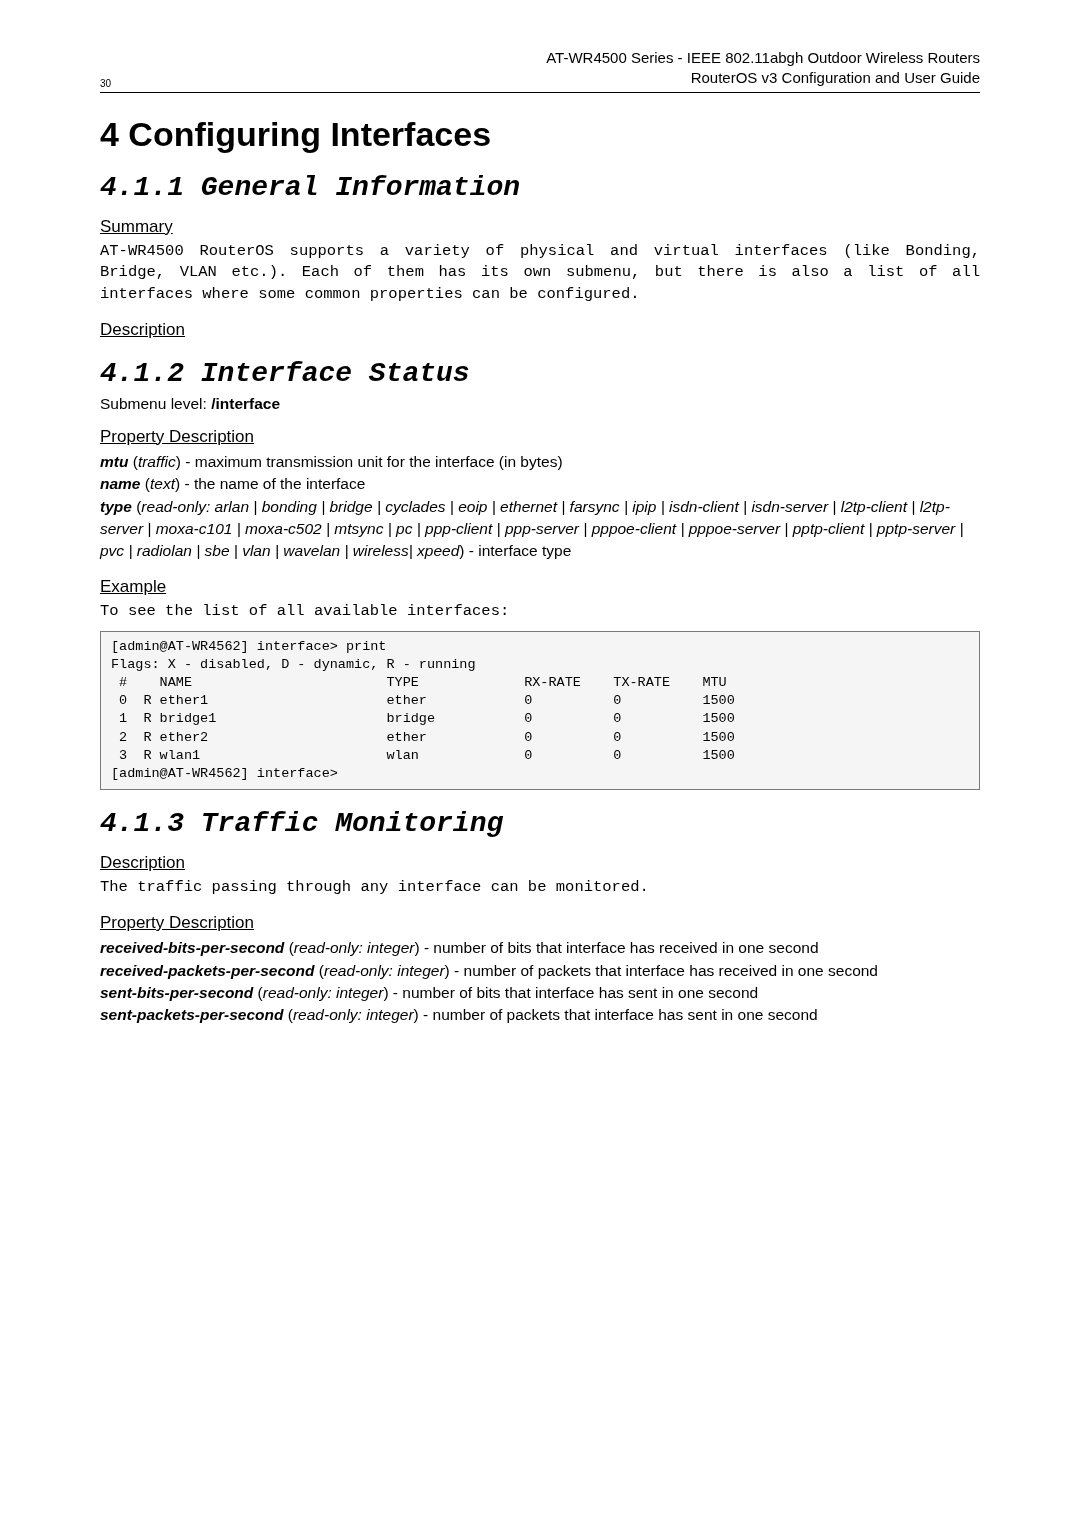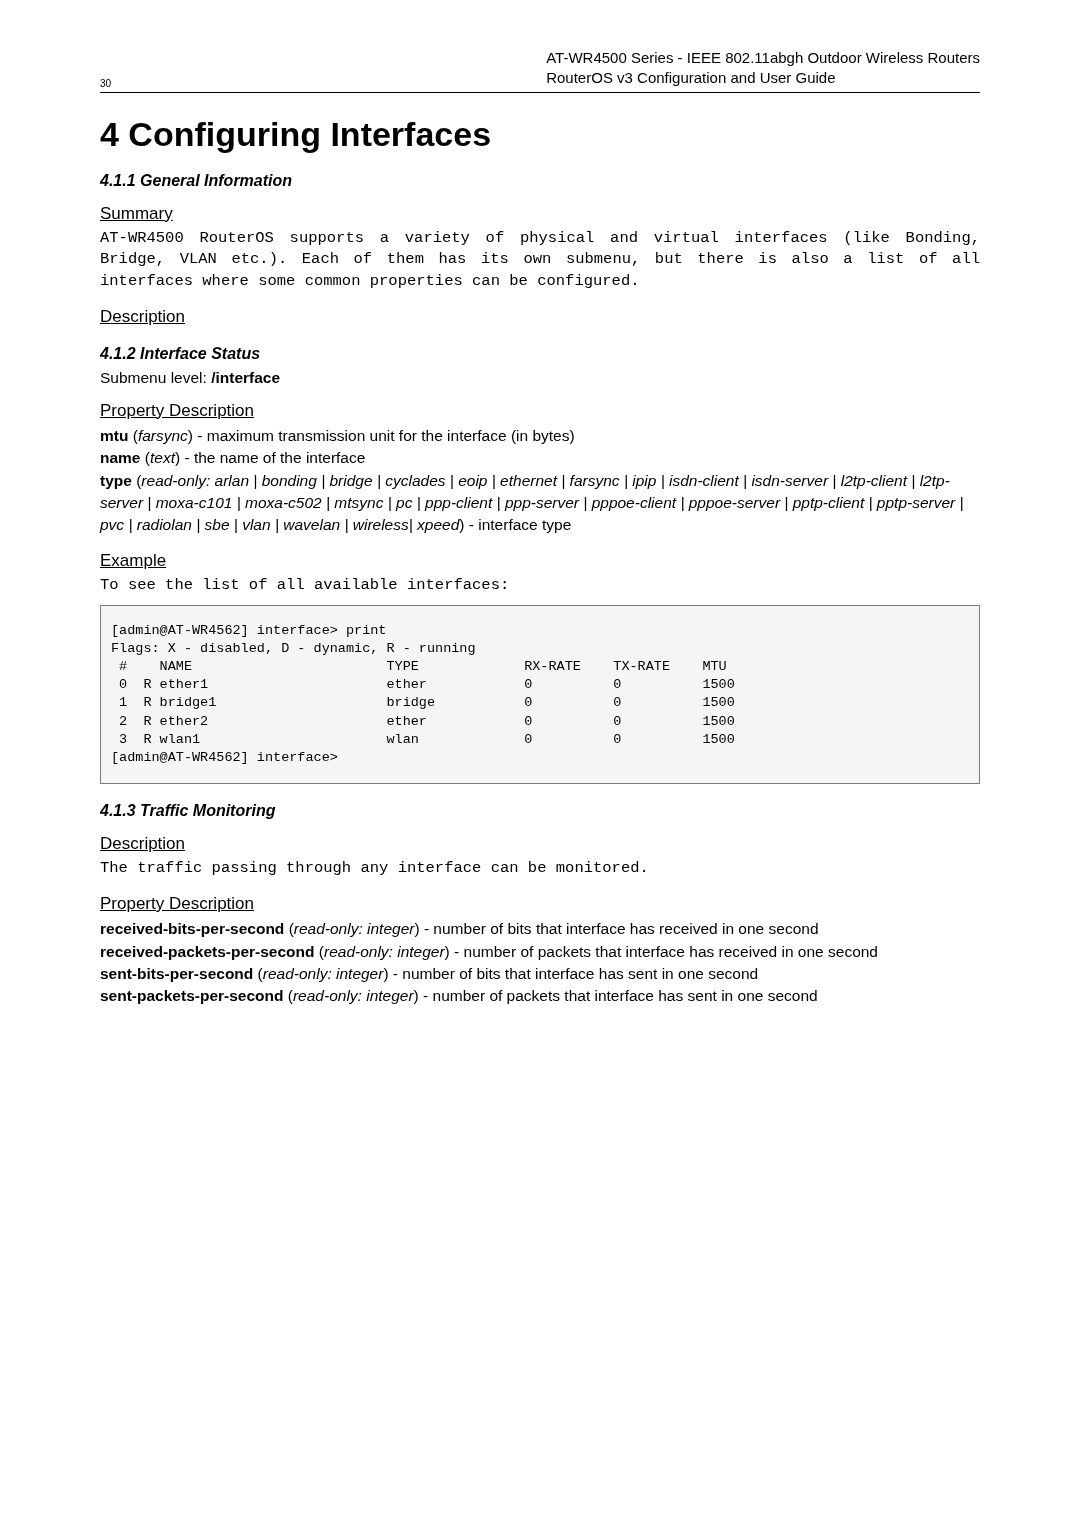--- a/index.html
+++ b/index.html
@@ -22,39 +22,40 @@
     justify-content: space-between;
     align-items: flex-end;
     border-bottom: 1.5px solid #000;
     padding-bottom: 3px;
     margin-bottom: 22px;
   }
   .page-number {
     font-size: 10px;
   }
   .page-header-right {
-    text-align: left;
+    text-align: right;
     font-size: 15px;
     line-height: 1.35;
   }
   h1 {
     font-size: 34px;
     font-weight: 700;
     margin: 14px 0 18px 0;
   }
   h2 {
     font-size: 24px;
     font-weight: 700;
     margin: 12px 0 16px 0;
   }
   h3 {
-    font-size: 16px;
+    font-size: 28px;
     font-weight: 700;
     font-style: italic;
     margin: 18px 0 6px 0;
+    font-family: Liberation Mono, monospace;
   }
   h4 {
     font-size: 17px;
     font-weight: 400;
     text-decoration: underline;
     margin: 14px 0 4px 0;
   }
   p, .body-text {
     font-size: 15.5px;
     line-height: 1.4;
@@ -64,26 +65,26 @@
   }
   .submenu {
     font-size: 15.5px;
     margin: 0 0 10px 0;
   }
   .prop-block {
     font-size: 15.5px;
     line-height: 1.45;
     margin: 2px 0 10px 0;
   }
-  .prop-block .bold { font-weight: 700; }
+  .prop-block .bold { font-weight: 700; font-style: italic; }
   .prop-block .ital { font-style: italic; }
   .code-block {
     border: 1px solid #7a7a7a;
     background: #f5f5f5;
-    padding: 16px 10px;
+    padding: 6px 10px;
     font-family: "Courier New", monospace;
     font-size: 13.5px;
     line-height: 1.35;
     white-space: pre;
     margin: 4px 0 18px 0;
     overflow: hidden;
   }
 </style>
 </head>
 <body>
@@ -108,21 +109,21 @@
 
   <h4>Description</h4>
 
   <h3>4.1.2 Interface Status</h3>
   <div class="submenu">
     <span>Submenu level: </span><b>/interface</b>
   </div>
 
   <h4>Property Description</h4>
   <div class="prop-block">
-    <span class="bold">mtu</span><span> (<i>farsync</i>) - maximum transmission unit for the interface (in bytes)</span><br>
+    <span class="bold">mtu</span><span> (<i>traffic</i>) - maximum transmission unit for the interface (in bytes)</span><br>
     <span class="bold">name</span><span> (<i>text</i>) - the name of the interface</span><br>
     <span class="bold">type</span><span> (</span><span class="ital">read-only: arlan | bonding | bridge | cyclades | eoip | ethernet | farsync | ipip | isdn-client | isdn-server | l2tp-client | l2tp-server | moxa-c101 | moxa-c502 | mtsync | pc | ppp-client | ppp-server | pppoe-client | pppoe-server | pptp-client | pptp-server | pvc | radiolan | sbe | vlan | wavelan | wireless| xpeed</span><span>) - interface type</span>
   </div>
 
   <h4>Example</h4>
   <p class="body-text">To see the list of all available interfaces:</p>
   <div class="code-block">[admin@AT-WR4562] interface&gt; print
 Flags: X - disabled, D - dynamic, R - running
  #    NAME                        TYPE             RX-RATE    TX-RATE    MTU
  0  R ether1                      ether            0          0          1500

